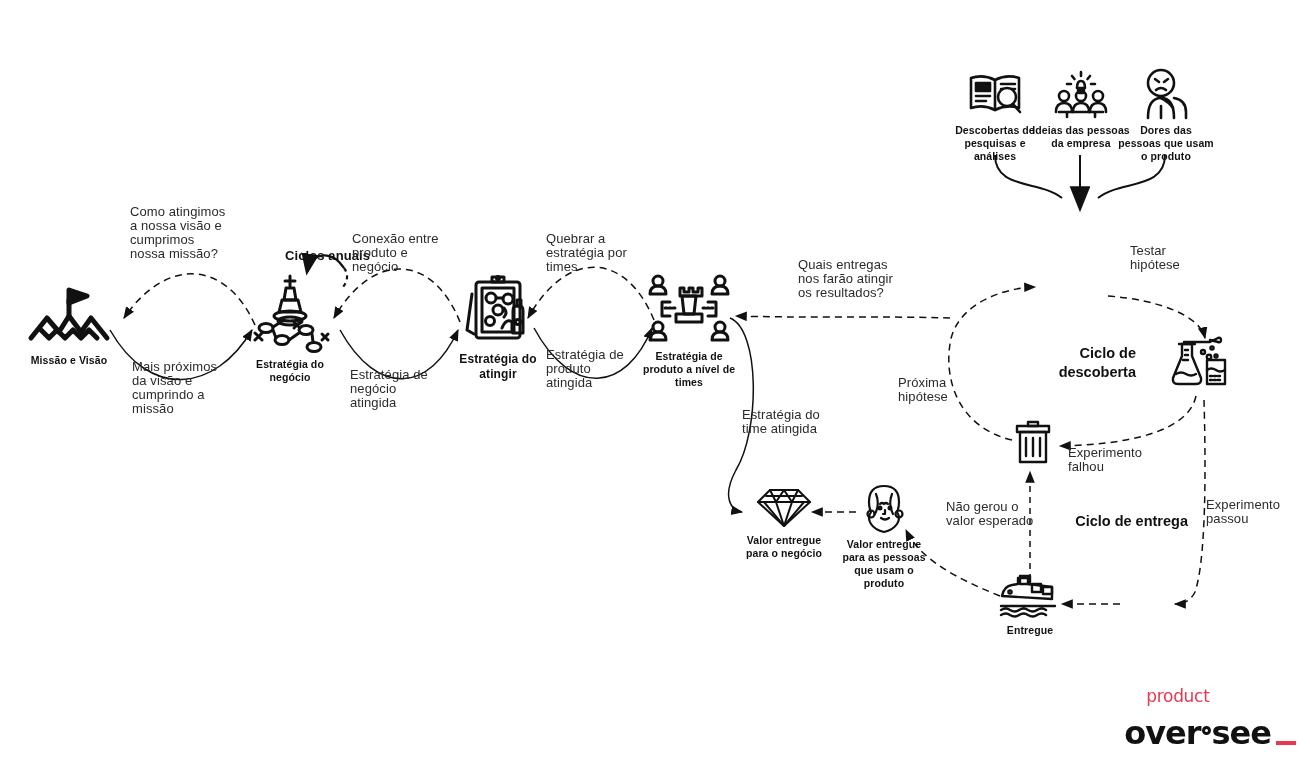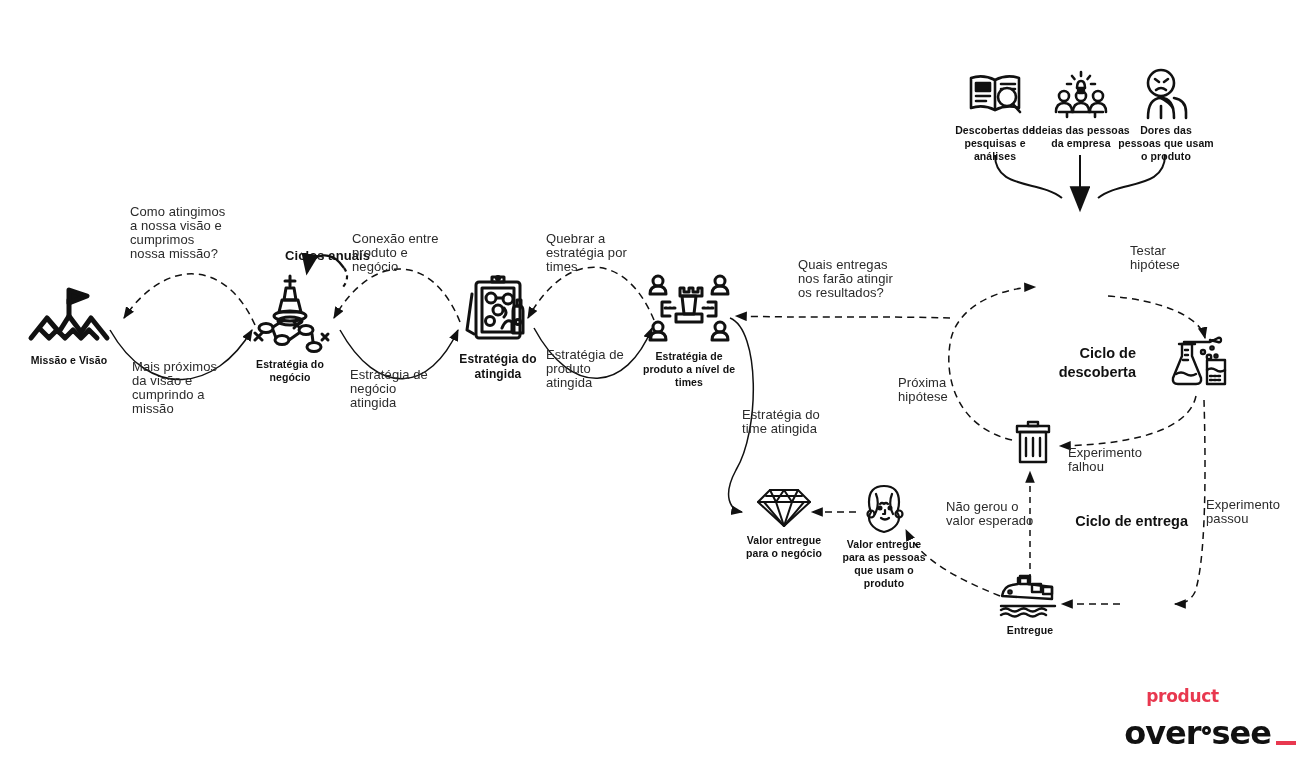--- a/index.html
+++ b/index.html
@@ -27,21 +27,21 @@
   }
   .edge-label.bold{font-weight:bold;color:#111;}
   .cycle-title{
     position:absolute;text-align:right;font-size:14.5px;line-height:19px;
     font-weight:bold;color:#111;
   }
   
   #logo{position:absolute;right:14px;bottom:14px;text-align:left;}
   #logo .lg-top{
     font-family:"DejaVu Sans", sans-serif;
-    font-size:17px;font-weight:bold;color:#e8384f;letter-spacing:-0.3px;
+    font-size:17px;font-weight:normal;color:#e8384f;letter-spacing:-0.3px;
     line-height:18px;margin-left:22px;
   }
   #logo .lg-bottom{
     font-family:"DejaVu Sans", sans-serif;
     font-size:32px;font-weight:bold;color:#111;letter-spacing:-1px;
     line-height:32px;display:flex;align-items:flex-end;margin-top:12px;
   }
   #logo .lg-deg{
     display:inline-block;width:9px;height:9px;border:3px solid #111;
     border-radius:50%;margin:0 1px 14px 1px;box-sizing:border-box;
@@ -152,21 +152,21 @@
         <circle cx="40" cy="38" r="5"></circle>
         <circle cx="32" cy="49" r="4.5"></circle>
         <path d="M46,36 q4,5 0,9"></path>
         <path d="M14,22 L9,58 L16,62"></path>
         <path d="M44,56 q4,-10 10,-6 l0,10"></path>
         <path d="M62,34 q3,0 3,5 v22 h-10 v-22 q0,-5 3,-5 z"></path>
         <path d="M59,28 h4 v6 h-4 z"></path>
         <circle cx="60" cy="50" r="2.5"></circle>
       </g>
     </svg>
-    <div class="lbl big">Estratégia do atingida</div>
+    <div class="lbl big">Estratégia do atingir</div>
   </div>
 
   <div class="node" style="left:638px;top:272px;width:102px;">
     <svg class="glyph" width="90" height="74" viewBox="0 0 90 74">
       <g fill="none" stroke="#111" stroke-width="3" stroke-linecap="round" stroke-linejoin="round">
 
         <path d="M36,24 v-8 h4 v4 h5 v-4 h4 v4 h5 v-4 h4 v8 z"></path>
         <path d="M38,24 h14 l-2,18 h-10 z"></path>
         <path d="M32,42 h26 v8 h-26 z"></path>
 

